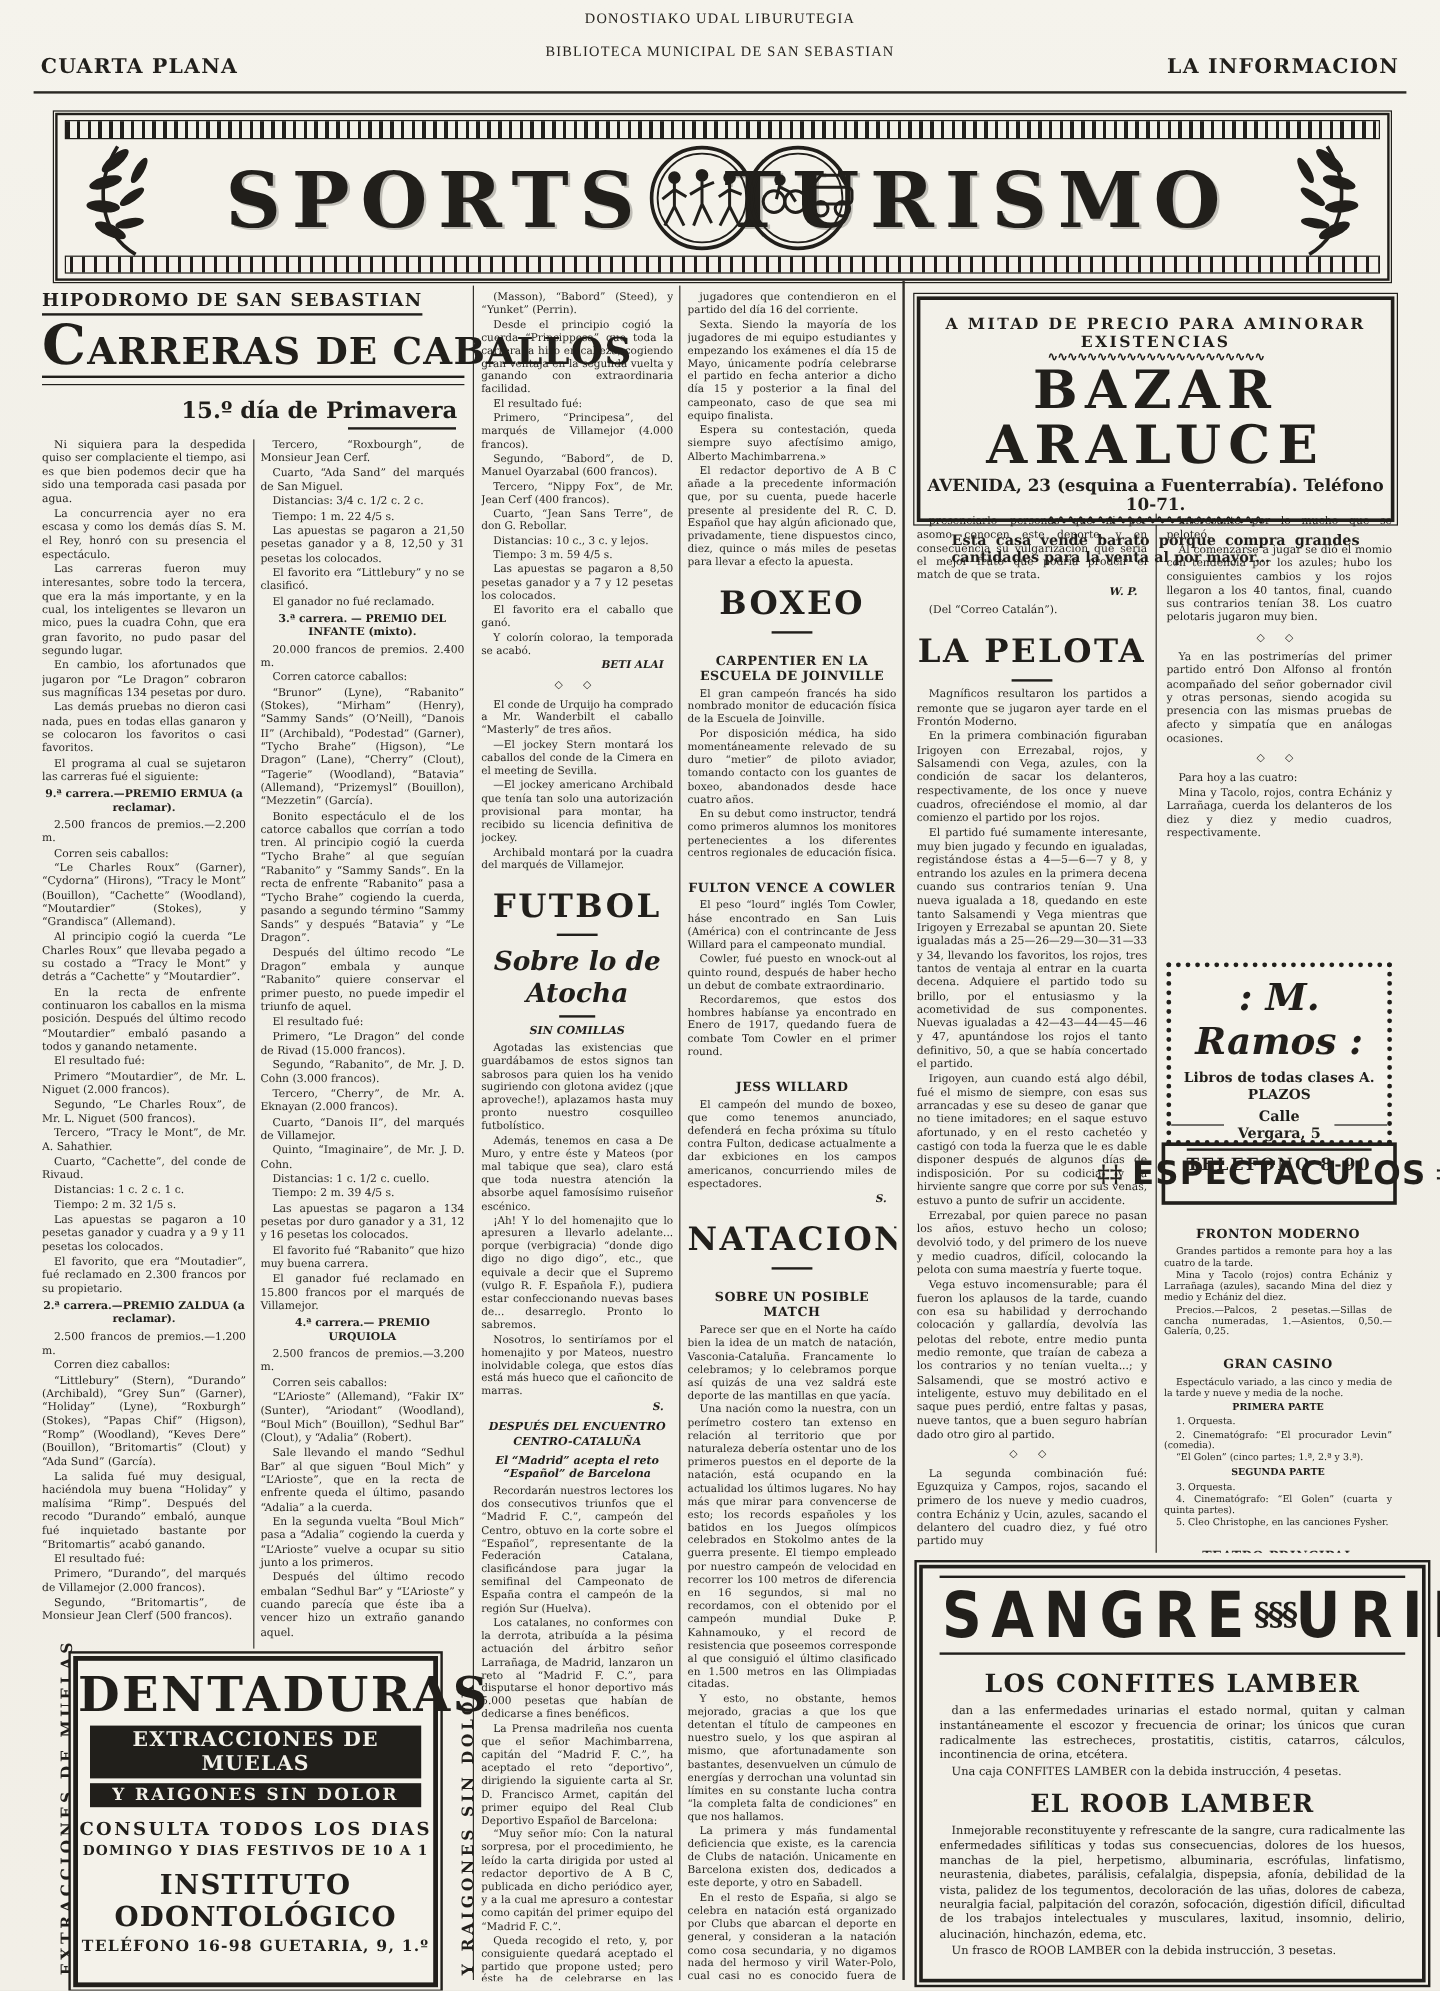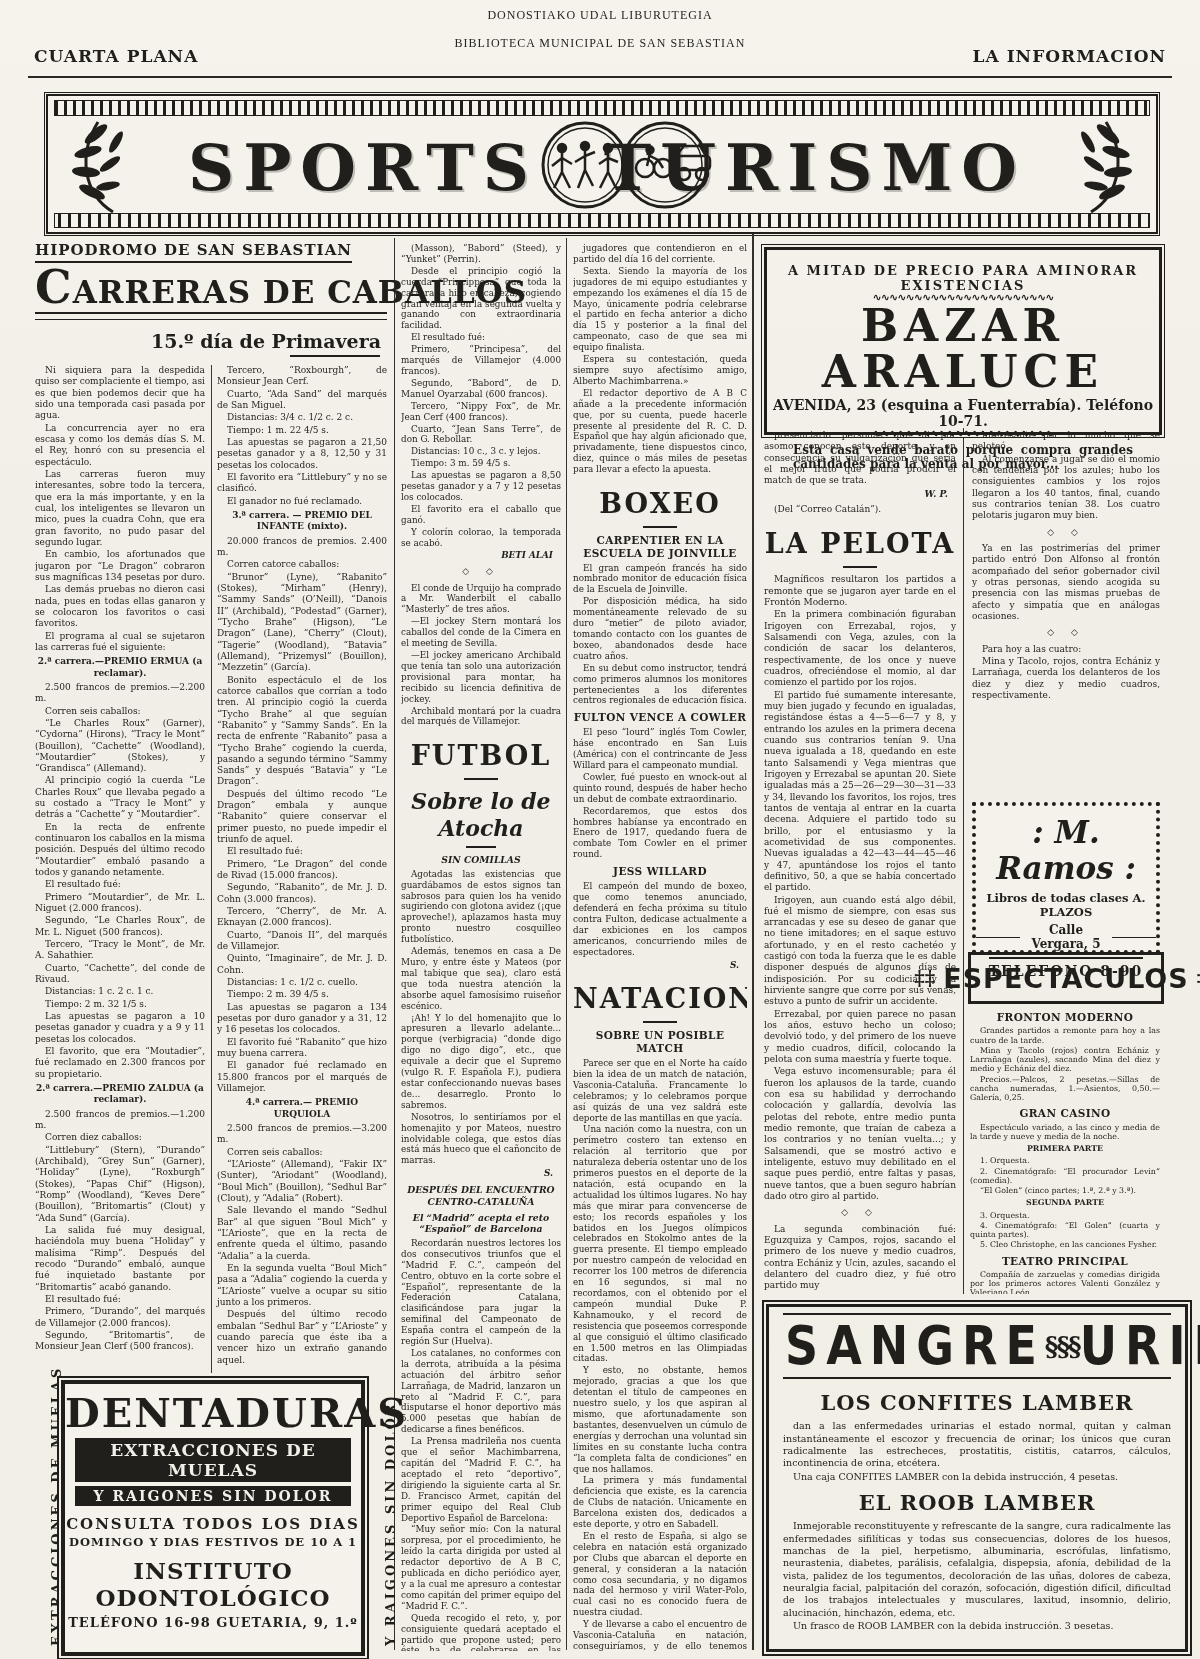--- a/index.html
+++ b/index.html
@@ -34,21 +34,21 @@
   .flow{overflow:hidden;text-align:justify;}
   .twocol{column-count:2;column-gap:12px;column-rule:1px solid #3a3832;column-fill:auto;}
   .fs-a{font-size:9px;line-height:1.26;}
   .fs-b{font-size:8.8px;line-height:1.24;}
   .fs-c{font-size:9px;line-height:1.26;}
   .fs-list{font-size:7.9px;line-height:1.17;}
   .b-p{text-indent:10px;margin-bottom:1px;}
   .b-pc{text-align:center;font-weight:bold;margin:3px 0;text-indent:0;}
   .b-h1{font-size:27px;font-weight:bold;text-align:center;letter-spacing:2px;margin:12px 0 4px;text-indent:0;}
   .b-h1::after{content:"";display:block;width:34px;border-top:2px solid #211f1b;margin:5px auto 6px;}
-  .b-h2{font-size:10.5px;font-weight:bold;text-align:center;letter-spacing:.4px;margin:5px 0 3px;text-indent:0;}
+  .b-h2{font-size:10.5px;font-weight:bold;text-align:center;letter-spacing:.4px;margin:17px 0 3px;text-indent:0;}
   .b-hs{font-size:22px;font-weight:bold;font-style:italic;text-align:center;margin:8px 0 2px;text-indent:0;}
   .b-hs::after{content:"";display:block;width:30px;border-top:2px solid #211f1b;margin:4px auto 6px;}
   .b-it{font-style:italic;font-weight:bold;text-align:center;font-size:1.05em;margin:5px 0 3px;text-indent:0;}
   .b-sig{text-align:right;font-style:italic;font-weight:bold;padding-right:8px;margin:2px 0 4px;}
   .b-sep{text-align:center;letter-spacing:7px;font-size:9px;margin:5px 0;font-family:"DejaVu Sans",sans-serif;}
   .b-hb{font-size:21px;font-weight:bold;text-align:center;letter-spacing:1px;margin:6px 0 4px;text-indent:0;}
   
   .bazar{border:3px solid #211f1b;box-shadow:0 0 0 2px #f2f0e8,0 0 0 3px #211f1b;text-align:center;padding-top:10px;}
   .bazar-t1{font-weight:bold;font-size:27px;letter-spacing:4px;}
   .bazar-t2{font-weight:bold;font-size:13px;letter-spacing:2px;margin-top:3px;}
@@ -164,21 +164,21 @@
     <div class="dbl"></div>
     <div class="car-sub">15.º día de Primavera</div>
     <div class="car-sub-rule"></div>
     <div class="flow twocol fs-a" style="height:1008px;margin-top:8px;">
         <div class="b-p">Ni siquiera para la despedida quiso ser complaciente el tiempo, asi es que bien podemos decir que ha sido una temporada casi pasada por agua.</div>
         <div class="b-p">La concurrencia ayer no era escasa y como los demás días S. M. el Rey, honró con su presencia el espectáculo.</div>
         <div class="b-p">Las carreras fueron muy interesantes, sobre todo la tercera, que era la más importante, y en la cual, los inteligentes se llevaron un mico, pues la cuadra Cohn, que era gran favorito, no pudo pasar del segundo lugar.</div>
         <div class="b-p">En cambio, los afortunados que jugaron por “Le Dragon” cobraron sus magníficas 134 pesetas por duro.</div>
         <div class="b-p">Las demás pruebas no dieron casi nada, pues en todas ellas ganaron y se colocaron los favoritos o casi favoritos.</div>
         <div class="b-p">El programa al cual se sujetaron las carreras fué el siguiente:</div>
-        <div class="b-pc">2.ª carrera.—PREMIO ERMUA (a reclamar).</div>
+        <div class="b-pc">9.ª carrera.—PREMIO ERMUA (a reclamar).</div>
         <div class="b-p">2.500 francos de premios.—2.200 m.</div>
         <div class="b-p">Corren seis caballos:</div>
         <div class="b-p">“Le Charles Roux” (Garner), “Cydorna” (Hirons), “Tracy le Mont” (Bouillon), “Cachette” (Woodland), “Moutardier” (Stokes), y “Grandisca” (Allemand).</div>
         <div class="b-p">Al principio cogió la cuerda “Le Charles Roux” que llevaba pegado a su costado a “Tracy le Mont” y detrás a “Cachette” y “Moutardier”.</div>
         <div class="b-p">En la recta de enfrente continuaron los caballos en la misma posición. Después del último recodo “Moutardier” embaló pasando a todos y ganando netamente.</div>
         <div class="b-p">El resultado fué:</div>
         <div class="b-p">Primero “Moutardier”, de Mr. L. Niguet (2.000 francos).</div>
         <div class="b-p">Segundo, “Le Charles Roux”, de Mr. L. Niguet (500 francos).</div>
         <div class="b-p">Tercero, “Tracy le Mont”, de Mr. A. Sahathier.</div>
         <div class="b-p">Cuarto, “Cachette”, del conde de Rivaud.</div>

